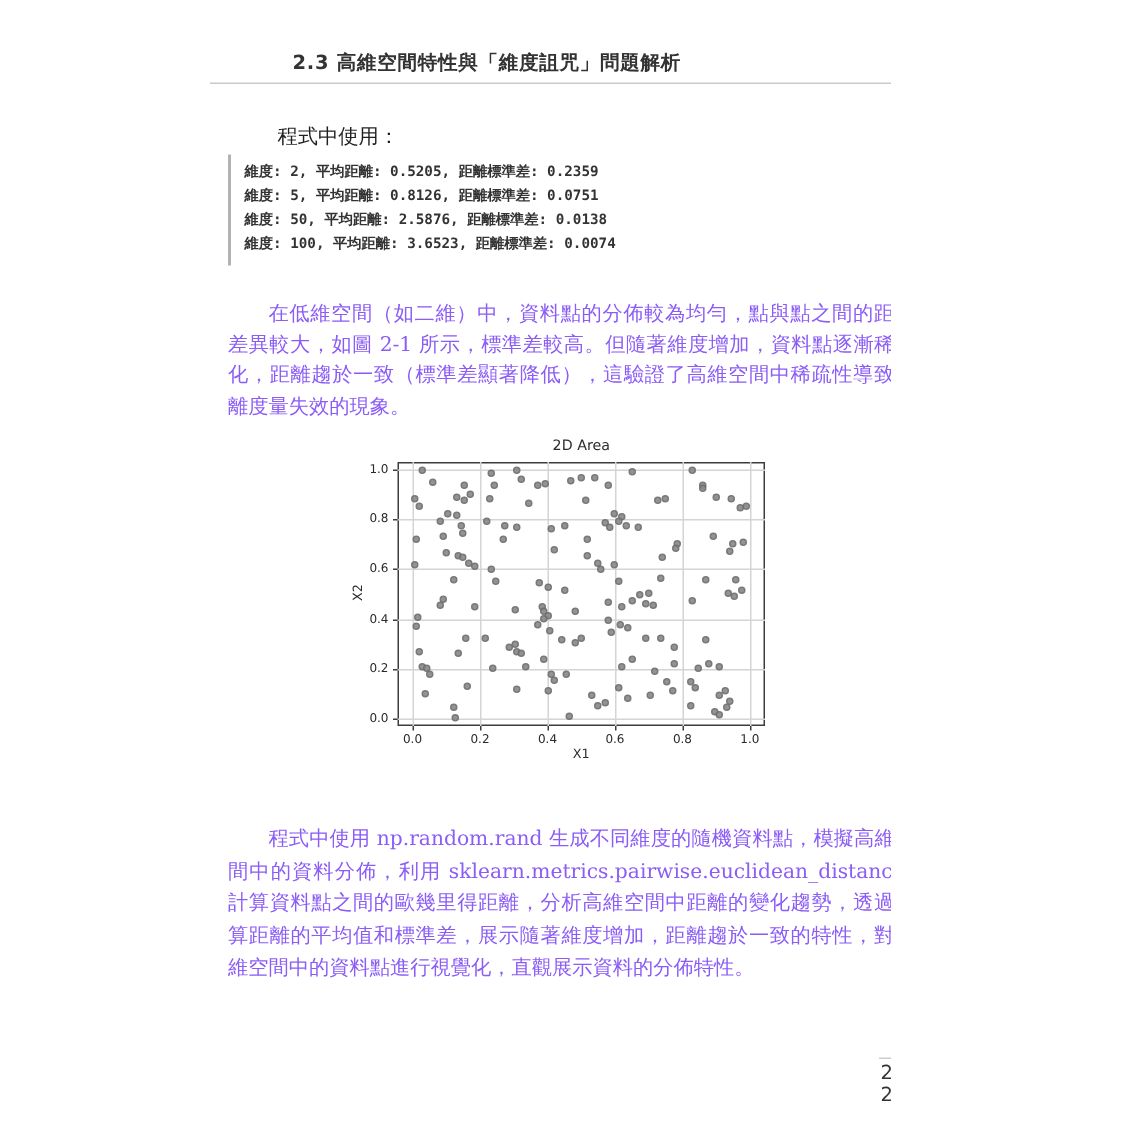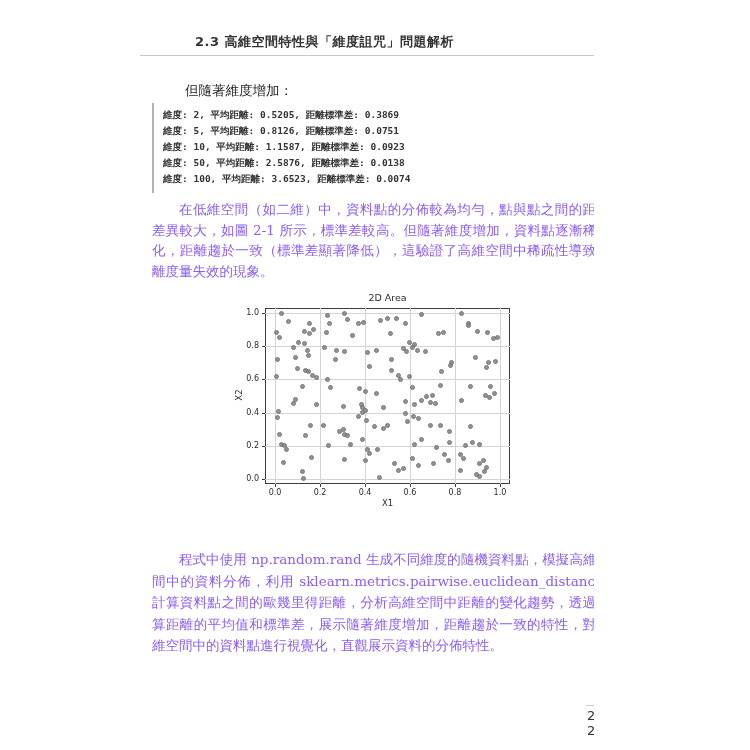--- a/index.html
+++ b/index.html
@@ -92,26 +92,25 @@
   }
 </style>
 </head>
 <body>
 
 <div class="page">
 
   <div class="header-title">2.3 高維空間特性與「維度詛咒」問題解析</div>
   <div class="header-rule"></div>
 
-  <p class="intro">但隨著維度增加：</p>
+  <p class="intro">程式中使用：</p>
 
   <div class="code-block">
-      <div class="code-line">維度: 2, 平均距離: 0.5205, 距離標準差: 0.3869</div>
+      <div class="code-line">維度: 2, 平均距離: 0.5205, 距離標準差: 0.2359</div>
       <div class="code-line">維度: 5, 平均距離: 0.8126, 距離標準差: 0.0751</div>
-      <div class="code-line">維度: 10, 平均距離: 1.1587, 距離標準差: 0.0923</div>
       <div class="code-line">維度: 50, 平均距離: 2.5876, 距離標準差: 0.0138</div>
       <div class="code-line">維度: 100, 平均距離: 3.6523, 距離標準差: 0.0074</div>
     </div>
 
   <p class="body-par par1">在低維空間（如二維）中，資料點的分佈較為均勻，點與點之間的距離差異較大，如圖 2-1 所示，標準差較高。但隨著維度增加，資料點逐漸稀疏化，距離趨於一致（標準差顯著降低），這驗證了高維空間中稀疏性導致距離度量失效的現象。</p>
 
   <div class="chart-layer">
     <div class="chart-title">2D Area</div>
     <div class="y-axis-label">X2</div>
     <div class="plot"></div>

